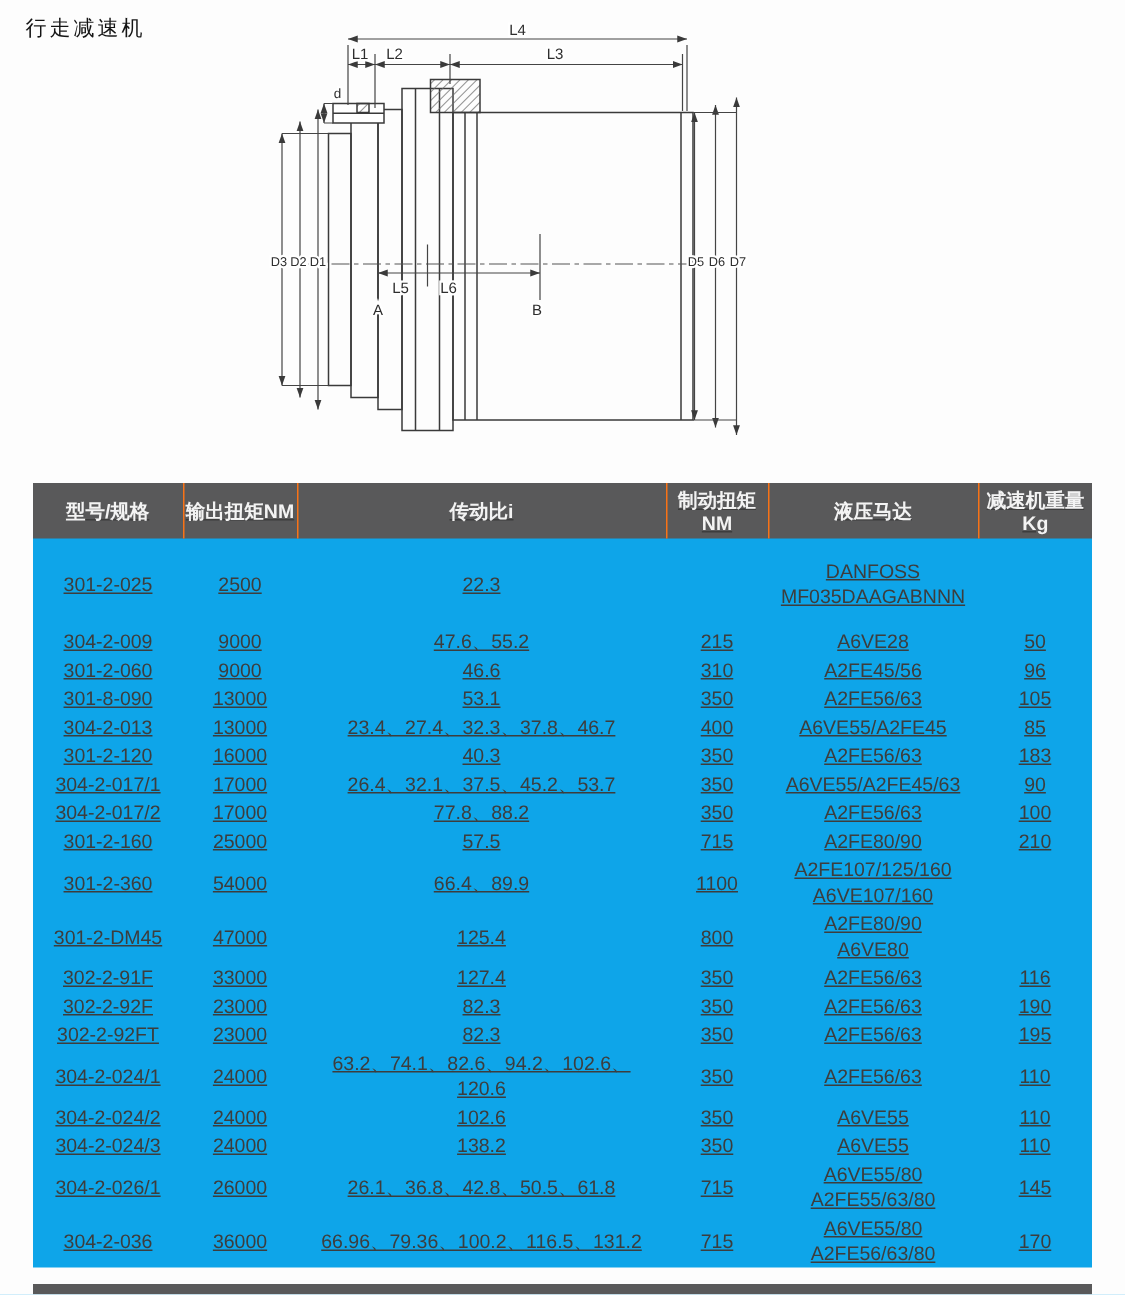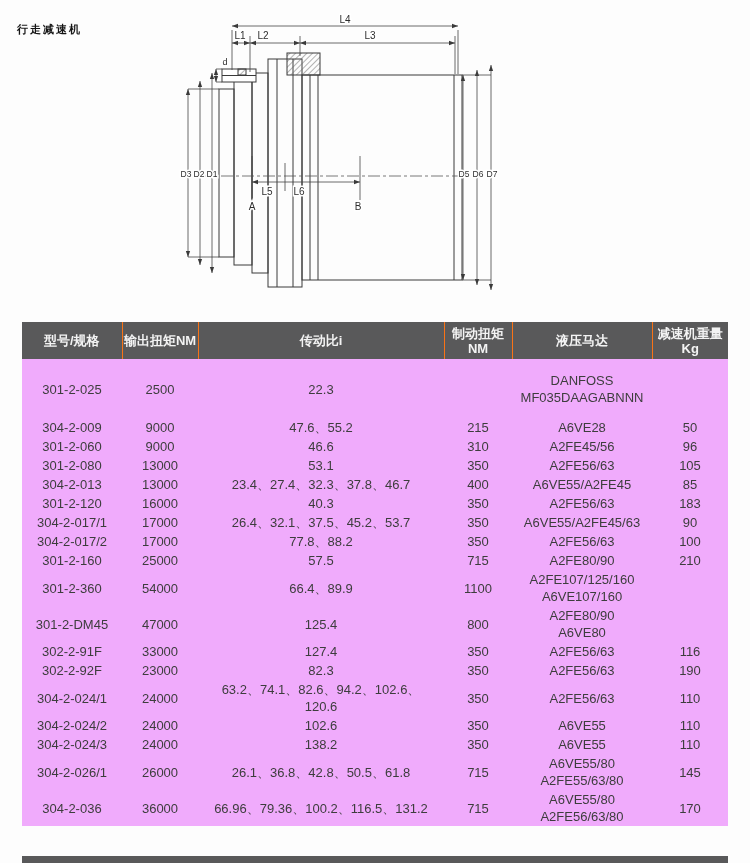--- a/index.html
+++ b/index.html
@@ -4,29 +4,29 @@
 <style>
   * { margin:0; padding:0; box-sizing:border-box; }
   html,body { background:#ffffff; }
   .page {
     position:relative; width:750px; height:863px; overflow:hidden;
     background:#fdfdfd;
     font-family:"Liberation Sans","DejaVu Sans",sans-serif;
   }
   .title {
     position:absolute; left:17px; top:10px;
-    font-size:11px; font-weight:bold; color:#141414; letter-spacing:2px;margin-top:12px;
+    font-size:14px; font-weight:normal; color:#141414; letter-spacing:2px;
   }
   .drawing { position:absolute; left:160px; top:12px; width:385px; height:296px; }
   .drawing svg { display:block; }
 
   .spec-table {
     position:absolute; left:22px; top:322px; width:706px;
     border-collapse:collapse; table-layout:fixed;
-    background:#f0abfc; color:#3d3d3d; font-size:13px;
+    background:#0ea5e9; color:#3d3d3d; font-size:13px;text-decoration:underline;
   }
   .spec-table thead th {
     background:#59595a; color:#f3f3f3;
     font-size:13px; font-weight:bold; height:37px;
     vertical-align:middle; text-align:center;
     white-space:pre-line; line-height:15px;
     border-left:1px solid #f97316;
   }
   .spec-table thead th:first-child { border-left:none; }
   .spec-table tbody td {
@@ -179,21 +179,21 @@
         </tr>
         <tr>
           <td>301-2-060</td>
           <td>9000</td>
           <td>46.6</td>
           <td>310</td>
           <td>A2FE45/56</td>
           <td>96</td>
         </tr>
         <tr>
-          <td>301-2-080</td>
+          <td>301-8-090</td>
           <td>13000</td>
           <td>53.1</td>
           <td>350</td>
           <td>A2FE56/63</td>
           <td>105</td>
         </tr>
         <tr>
           <td>304-2-013</td>
           <td>13000</td>
           <td>23.4、27.4、32.3、37.8、46.7</td>
@@ -261,20 +261,28 @@
         </tr>
         <tr>
           <td>302-2-92F</td>
           <td>23000</td>
           <td>82.3</td>
           <td>350</td>
           <td>A2FE56/63</td>
           <td>190</td>
         </tr>
         <tr>
+          <td>302-2-92FT</td>
+          <td>23000</td>
+          <td>82.3</td>
+          <td>350</td>
+          <td>A2FE56/63</td>
+          <td>195</td>
+        </tr>
+        <tr>
           <td>304-2-024/1</td>
           <td>24000</td>
           <td>63.2、74.1、82.6、94.2、102.6、
 120.6</td>
           <td>350</td>
           <td>A2FE56/63</td>
           <td>110</td>
         </tr>
         <tr>
           <td>304-2-024/2</td>

